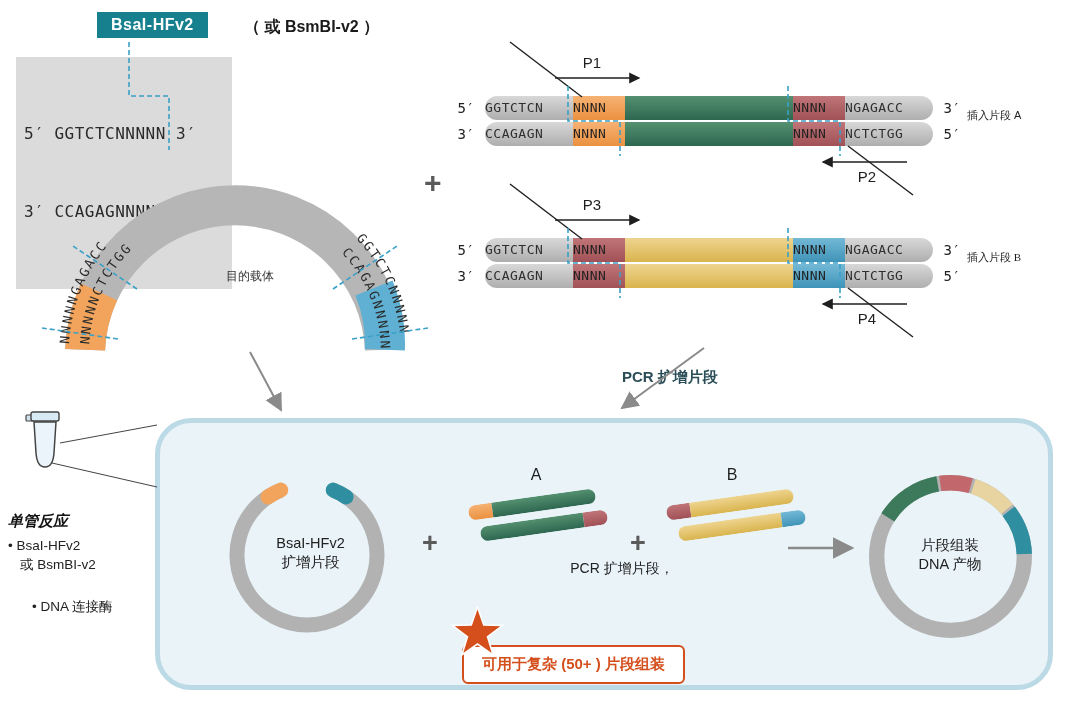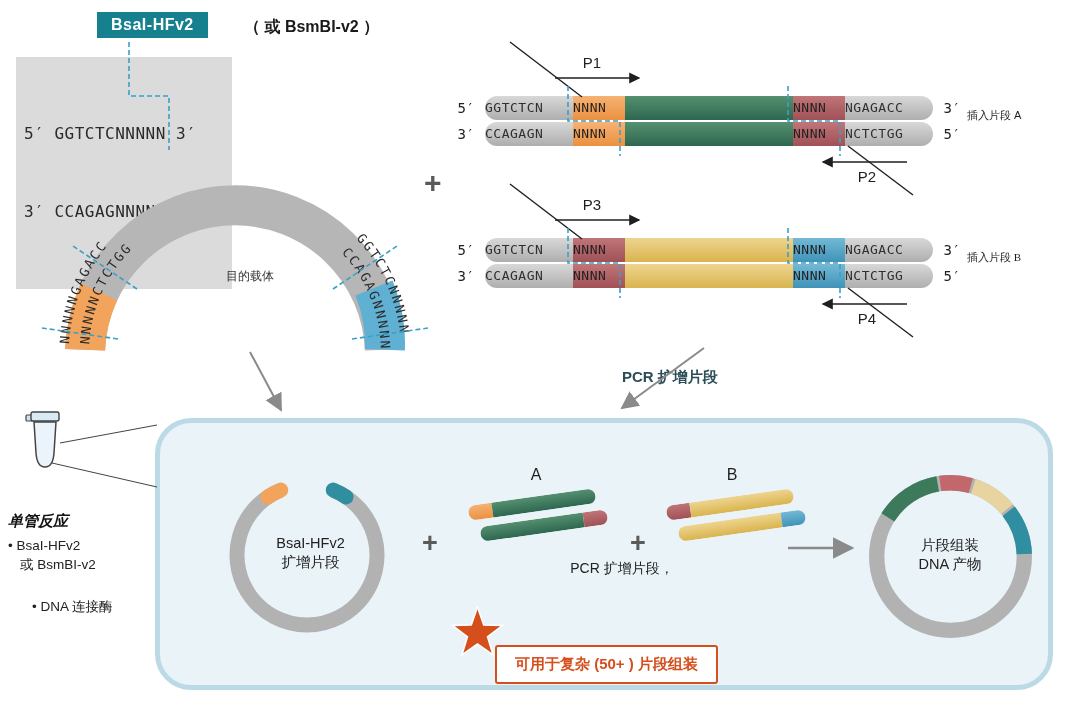--- a/index.html
+++ b/index.html
@@ -230,21 +230,21 @@
     <span class="mini-cap" style="background:linear-gradient(180deg,#74b9d6,#3f93b8);"></span>
   </div>
 
   <div class="abs caption" style="left:497px; top:558px;">
     <div>PCR 扩增片段，</div>
   </div>
 
   <svg class="abs star" style="left:450px; top:606px;" width="55" height="55" viewBox="0 0 52 52">
     <polygon points="26,1 31.9,17.9 49.8,18.3 35.5,29.1 40.7,46.2 26,36 11.3,46.2 16.5,29.1 2.2,18.3 20.1,17.9" fill="#d54f1c" stroke="#ffffff" stroke-width="1.5"></polygon>
   </svg>
-  <div class="abs highlight-box" style="left:495px; top:645px;">可用于复杂 (50+ ) 片段组装</div>
+  <div class="abs highlight-box" style="left:462px; top:645px;border-radius:6px;">可用于复杂 (50+ ) 片段组装</div>
 
   <svg class="abs" style="left:848px; top:452px;" width="205" height="205" viewBox="0 0 200 200">
     <circle cx="100" cy="102" r="72" fill="none" stroke="#b2b2b2" stroke-width="15"></circle>
     <path d="M38.9 63.8 A72 72 0 0 1 87.5 31.1" fill="none" stroke="#3d7a5c" stroke-width="15"></path>
     <path d="M90 30.7 A72 72 0 0 1 119.8 32.8" fill="none" stroke="#c2686c" stroke-width="15"></path>
     <path d="M122.2 33.5 A72 72 0 0 1 155.2 55.7" fill="none" stroke="#e8d4a0" stroke-width="15"></path>
     <path d="M156.7 57.7 A72 72 0 0 1 172 99.5" fill="none" stroke="#2f8fa0" stroke-width="15"></path>
   </svg>
   <div class="abs ring-label" style="left:885px; top:536px; width:130px;">
     <div>片段组装</div>

